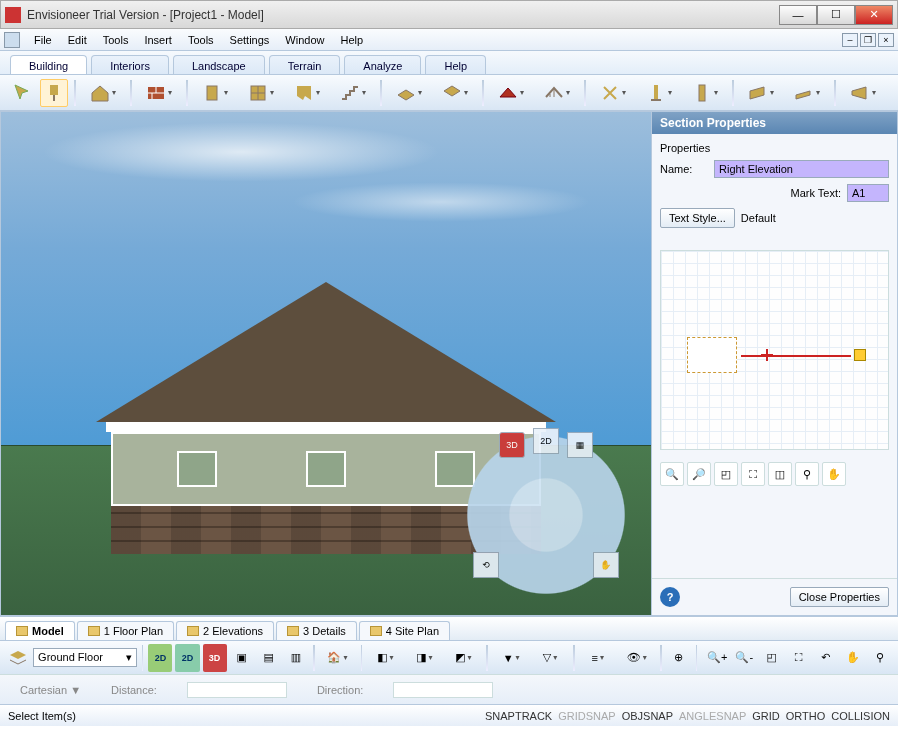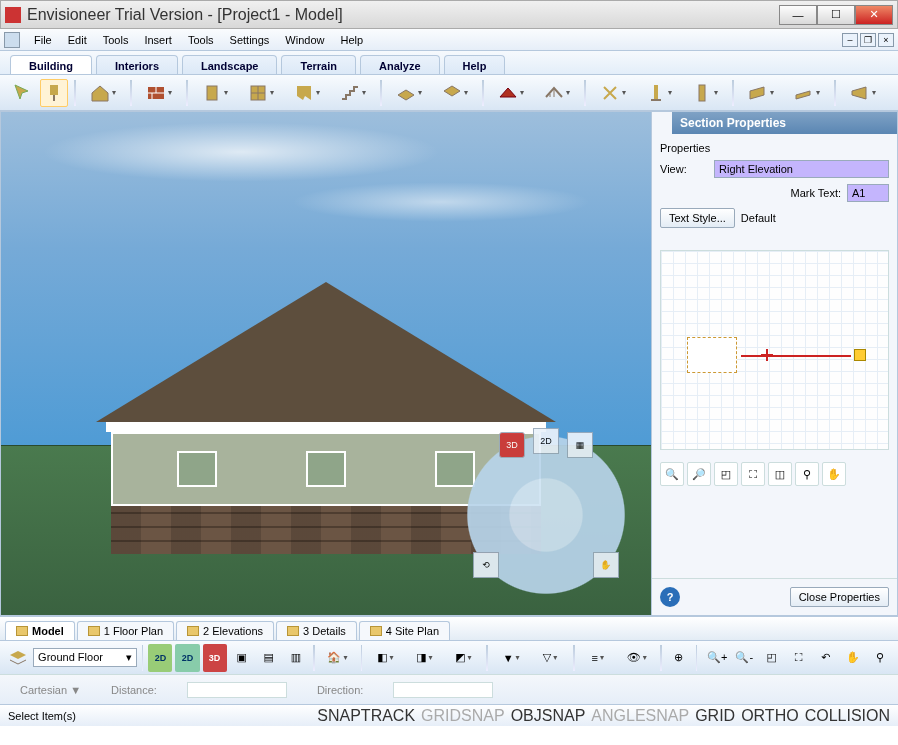--- a/index.html
+++ b/index.html
@@ -1,32 +1,32 @@
 <!DOCTYPE html>
 <html><head>
 <meta charset="utf-8">
 <style>
 * { box-sizing: border-box; margin: 0; padding: 0; font-family: Tahoma, Arial, sans-serif; font-size: 11px; }
 body { width: 898px; height: 745px; overflow: hidden; background: #fff; }
 
 .titlebar { height: 29px; background: linear-gradient(#f0f0f0,#d8d8d8); border: 1px solid #aaa; display: flex; align-items: center; padding: 0 4px; }
 .titlebar .app-icon { width:16px; height:16px; background:#c33; margin-right:6px; }
-.titlebar .title { flex:1; color:#333; font-size:16px; }
+.titlebar .title { flex:1; color:#333; font-size:12px; }
 .winbtns { display:flex; gap:0; }
 .winbtn { width:38px; height:20px; border:1px solid #888; background:linear-gradient(#fdfdfd,#d9d9d9); display:flex; align-items:center; justify-content:center; cursor:pointer; }
 .winbtn.close { background:linear-gradient(#e86,#c22); color:#fff; }
 
 .menubar { height:22px; background:linear-gradient(#fafcfe,#e6eef8); border-bottom:1px solid #b5c8dd; display:flex; align-items:center; padding:0 4px; }
 .menubar .doc-icon { width:16px; height:16px; background:#cde; border:1px solid #89a; margin-right:6px; }
 .menubar .mitem { padding:2px 8px; cursor:pointer; }
 .mdi-controls { margin-left:auto; display:flex; gap:2px; }
 .mdi-btn { width:16px; height:14px; border:1px solid #89a; background:#eaf2fb; cursor:pointer; display:flex; align-items:center; justify-content:center; font-size:9px; }
 
 .ribbon-tabs { height:24px; background:linear-gradient(#f6f9fd,#e3eef9); border-bottom:1px solid #b5c8dd; display:flex; padding:4px 10px 0 10px; gap:4px; }
-.rtab { padding:4px 18px; border:1px solid #b5c8dd; border-bottom:none; background:linear-gradient(#eaf2fb,#dce9f7); border-radius:4px 4px 0 0; cursor:pointer; font-weight:bold; color:#003; }
+.rtab { padding:4px 18px; border:1px solid #b5c8dd; border-bottom:none; background:linear-gradient(#eaf2fb,#dce9f7); border-radius:4px 4px 0 0; cursor:pointer; font-weight:normal; color:#003; }
 .rtab.active { background:#fff; }
 
 .toolbar-strip { height:36px; background:linear-gradient(#f8fbfe,#d9e6f4); border-bottom:1px solid #b5c8dd; display:flex; align-items:center; padding:2px 8px; gap:4px; }
 .tbtn { width:28px; height:28px; border:1px solid transparent; display:flex; align-items:center; justify-content:center; cursor:pointer; border-radius:2px; }
 .tbtn.dd { width:42px; }
 .tbtn.dd::after { content:"▾"; font-size:8px; margin-left:2px; color:#555; }
 .tsep { width:2px; height:26px; background:linear-gradient(#bcd,#eef); margin:0 2px; }
 .ico { width:20px; height:20px; display:inline-block; }
 
 .workspace { display:flex; height:505px; }
@@ -46,21 +46,21 @@
 
 .navwheel { position:absolute; right:20px; bottom:15px; width:170px; height:170px; border-radius:50%; background:radial-gradient(circle at center,#cfe3f3 30%,#b8d4ea 31% 65%,transparent 66%); opacity:.92; display:flex; align-items:center; justify-content:center; }
 .navwheel .wbtn { position:absolute; width:26px; height:26px; background:#eaf2fb; border:1px solid #9ab; cursor:pointer; display:flex; align-items:center; justify-content:center; font-size:9px; }
 .wbtn.b3d { top:2px; left:38px; background:#c33; color:#fff; border-radius:3px; }
 .wbtn.b2d { top:-2px; left:72px; }
 .wbtn.bv { top:2px; left:106px; }
 .wbtn.bl { bottom:22px; left:12px; }
 .wbtn.br { bottom:22px; right:12px; }
 
 .side-panel { width:246px; background:#f3f6fb; border:1px solid #b5c8dd; border-left:none; display:flex; flex-direction:column; }
-.sp-title { height:22px; background:linear-gradient(#7fa2c5,#5a86b3); color:#fff; font-weight:bold; padding:4px 8px; font-size:12px;margin-left:20px; }
+.sp-title { height:22px; background:linear-gradient(#7fa2c5,#5a86b3); color:#fff; font-weight:bold; padding:4px 8px; font-size:12px; }
 .sp-body { padding:8px; flex:0 0 auto; }
 .sp-row { display:flex; align-items:center; margin:6px 0; gap:6px; }
 .sp-row label { width:48px; }
 .sp-input { border:1px solid #9ab; padding:2px 4px; background:#c4b5fd; flex:1; }
 .sp-input.small { width:42px; flex:none; }
 .sp-btn { border:1px solid #9ab; background:linear-gradient(#fff,#e3ecf5); padding:3px 8px; cursor:pointer; border-radius:2px; }
 .preview-area { margin:8px; height:200px; background:#fefefe; border:1px solid #cdd; background-image:linear-gradient(#e6eef6 1px,transparent 1px),linear-gradient(90deg,#e6eef6 1px,transparent 1px); background-size:12px 12px; position:relative; }
 .pv-cam { position:absolute; left:26px; top:86px; width:50px; height:36px; border:1px dashed #c93; background:#fff; }
 .pv-line { position:absolute; left:80px; top:104px; width:110px; height:2px; background:#c22; }
 .pv-target { position:absolute; right:22px; top:98px; width:12px; height:12px; background:#fc3; border:1px solid #a80; }
@@ -79,21 +79,21 @@
 .dtab.active { background:#fff; font-weight:bold; }
 
 .bottom-toolbar { height:34px; background:linear-gradient(#f8fbfe,#d9e6f4); border-top:1px solid #b5c8dd; display:flex; align-items:center; padding:2px 6px; gap:3px; }
 .combo { border:1px solid #9ab; background:#fff; padding:2px 4px; width:120px; display:flex; justify-content:space-between; cursor:pointer; }
 
 .coord-bar { height:30px; background:linear-gradient(#f4f7fb,#e6eef8); border-top:1px solid #cdd; display:flex; align-items:center; padding:0 20px; gap:30px; color:#888; }
 .coord-bar .cbox { border:1px solid #cdd; background:#fff; width:100px; height:16px; }
 
 .status-bar { height:22px; background:linear-gradient(#fff,#e6eef8); border-top:1px solid #b5c8dd; display:flex; align-items:center; padding:0 8px; }
 .status-right { margin-left:auto; display:flex; gap:6px; }
-.status-right span { color:#333; cursor:pointer; font-size:16px; }
+.status-right span { color:#333; cursor:pointer; font-size:11px; }
 .status-right span.dim { color:#aaa; }
 </style>
 </head>
 <body>
 
 <div class="titlebar">
   <div class="app-icon"></div>
   <div class="title">Envisioneer Trial Version - [Project1 - Model]</div>
   <div class="winbtns">
     <div class="winbtn">—</div>
@@ -262,21 +262,21 @@
       <div class="wbtn bl">⟲</div>
       <div class="wbtn br">✋</div>
     </div>
   </div>
 
   <div class="side-panel">
     <div class="sp-title">Section Properties</div>
     <div class="sp-body">
       <div style="margin-bottom:3px">Properties</div>
       <div class="sp-row">
-        <label>View:</label>
+        <label>Name:</label>
         <input class="sp-input" value="Right Elevation" style="">
       </div>
       <div class="sp-row" style="justify-content:flex-end">
         <label style="width:auto">Mark Text:</label>
         <input class="sp-input small" value="A1" style="">
       </div>
       <div class="sp-row">
         <button class="sp-btn">Text Style...</button>
         <span>Default</span>
       </div>

